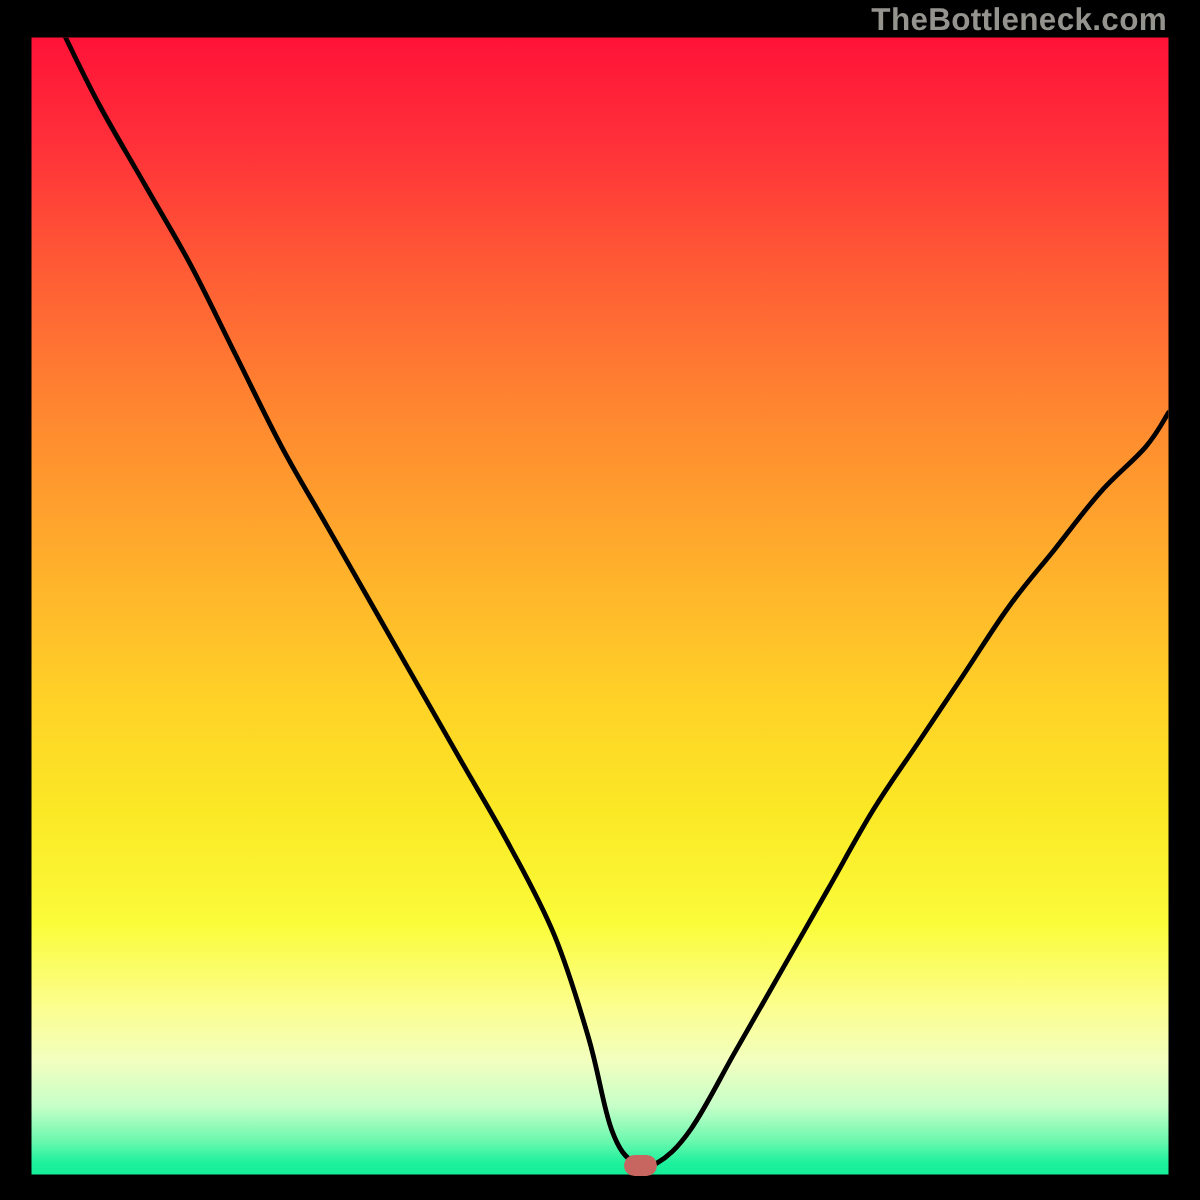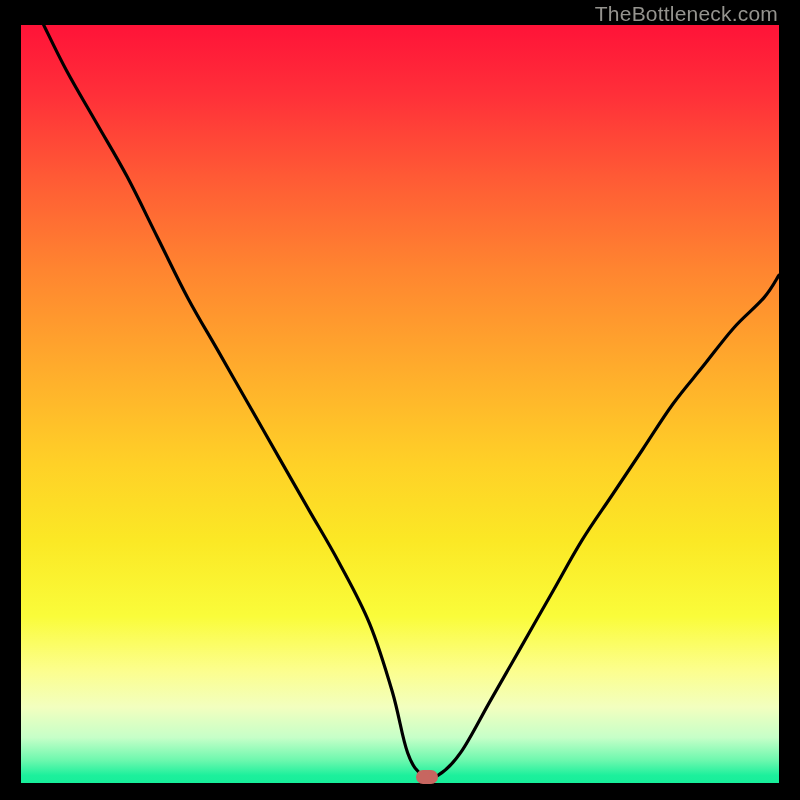--- a/index.html
+++ b/index.html
@@ -41,21 +41,21 @@
       #1cf09c 99%,
       #17ee9a 100%
     );
   }
   .watermark {
     position: absolute;
     top: 2px;
     right: 22px;
     color: #94938e;
     font-size: 21px;
-    font-weight: 400;
+    font-weight: 700;
     letter-spacing: 0.2px;
   }
   svg.curve {
     position: absolute;
     left: 0;
     top: 0;
     width: 758px;
     height: 758px;
   }
   .marker {

